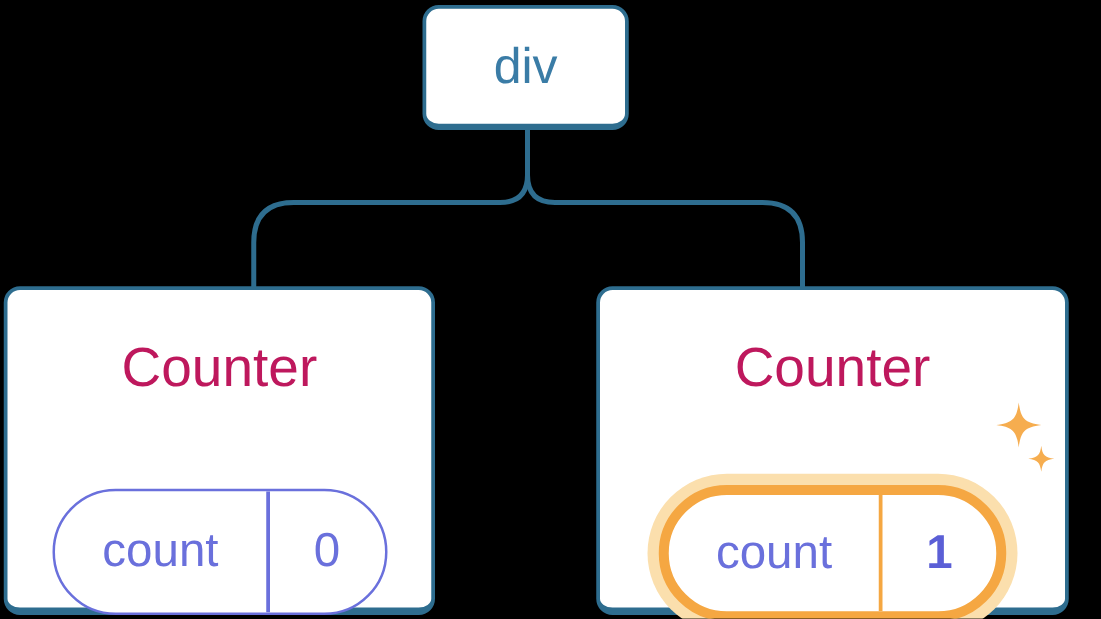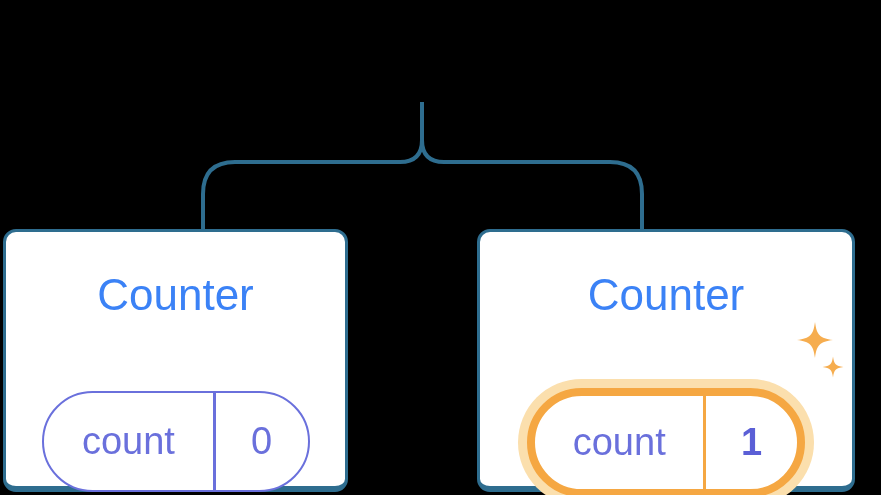--- a/index.html
+++ b/index.html
@@ -63,21 +63,21 @@
   }
   .card-title {
     position: absolute;
     left: 0;
     right: 0;
     top: 38px;
     text-align: center;
     font-size: 44px;
     line-height: 1.15;
     font-weight: 500;
-    color: #3b82f6;
+    color: #be185d;
   }
   .pill {
     position: absolute;
     box-sizing: border-box;
     background: #FFFFFF;
     border-radius: 999px;
     display: flex;
     align-items: stretch;
     overflow: hidden;
     font-size: 38px;
@@ -133,20 +133,23 @@
 </head>
 <body>
 
 <div class="canvas">
 
   <svg class="edges" width="881" height="495" viewBox="0 0 881 495">
     <path d="M422 102 V140 Q422 162 400 162 H235 Q203 162 203 194 V231" fill="none" stroke="#2E6D8F" stroke-width="4"></path>
     <path d="M422 102 V140 Q422 162 444 162 H610 Q642 162 642 194 V231" fill="none" stroke="#2E6D8F" stroke-width="4"></path>
   </svg>
 
+  <div class="node root-node">
+    <span>div</span>
+  </div>
 
   <div class="card card-left">
     <div class="card-title">Counter</div>
     <div class="pill pill-default">
       <span class="pill-key">count</span>
       <span class="pill-sep"></span>
       <span class="pill-val">0</span>
     </div>
   </div>
 

